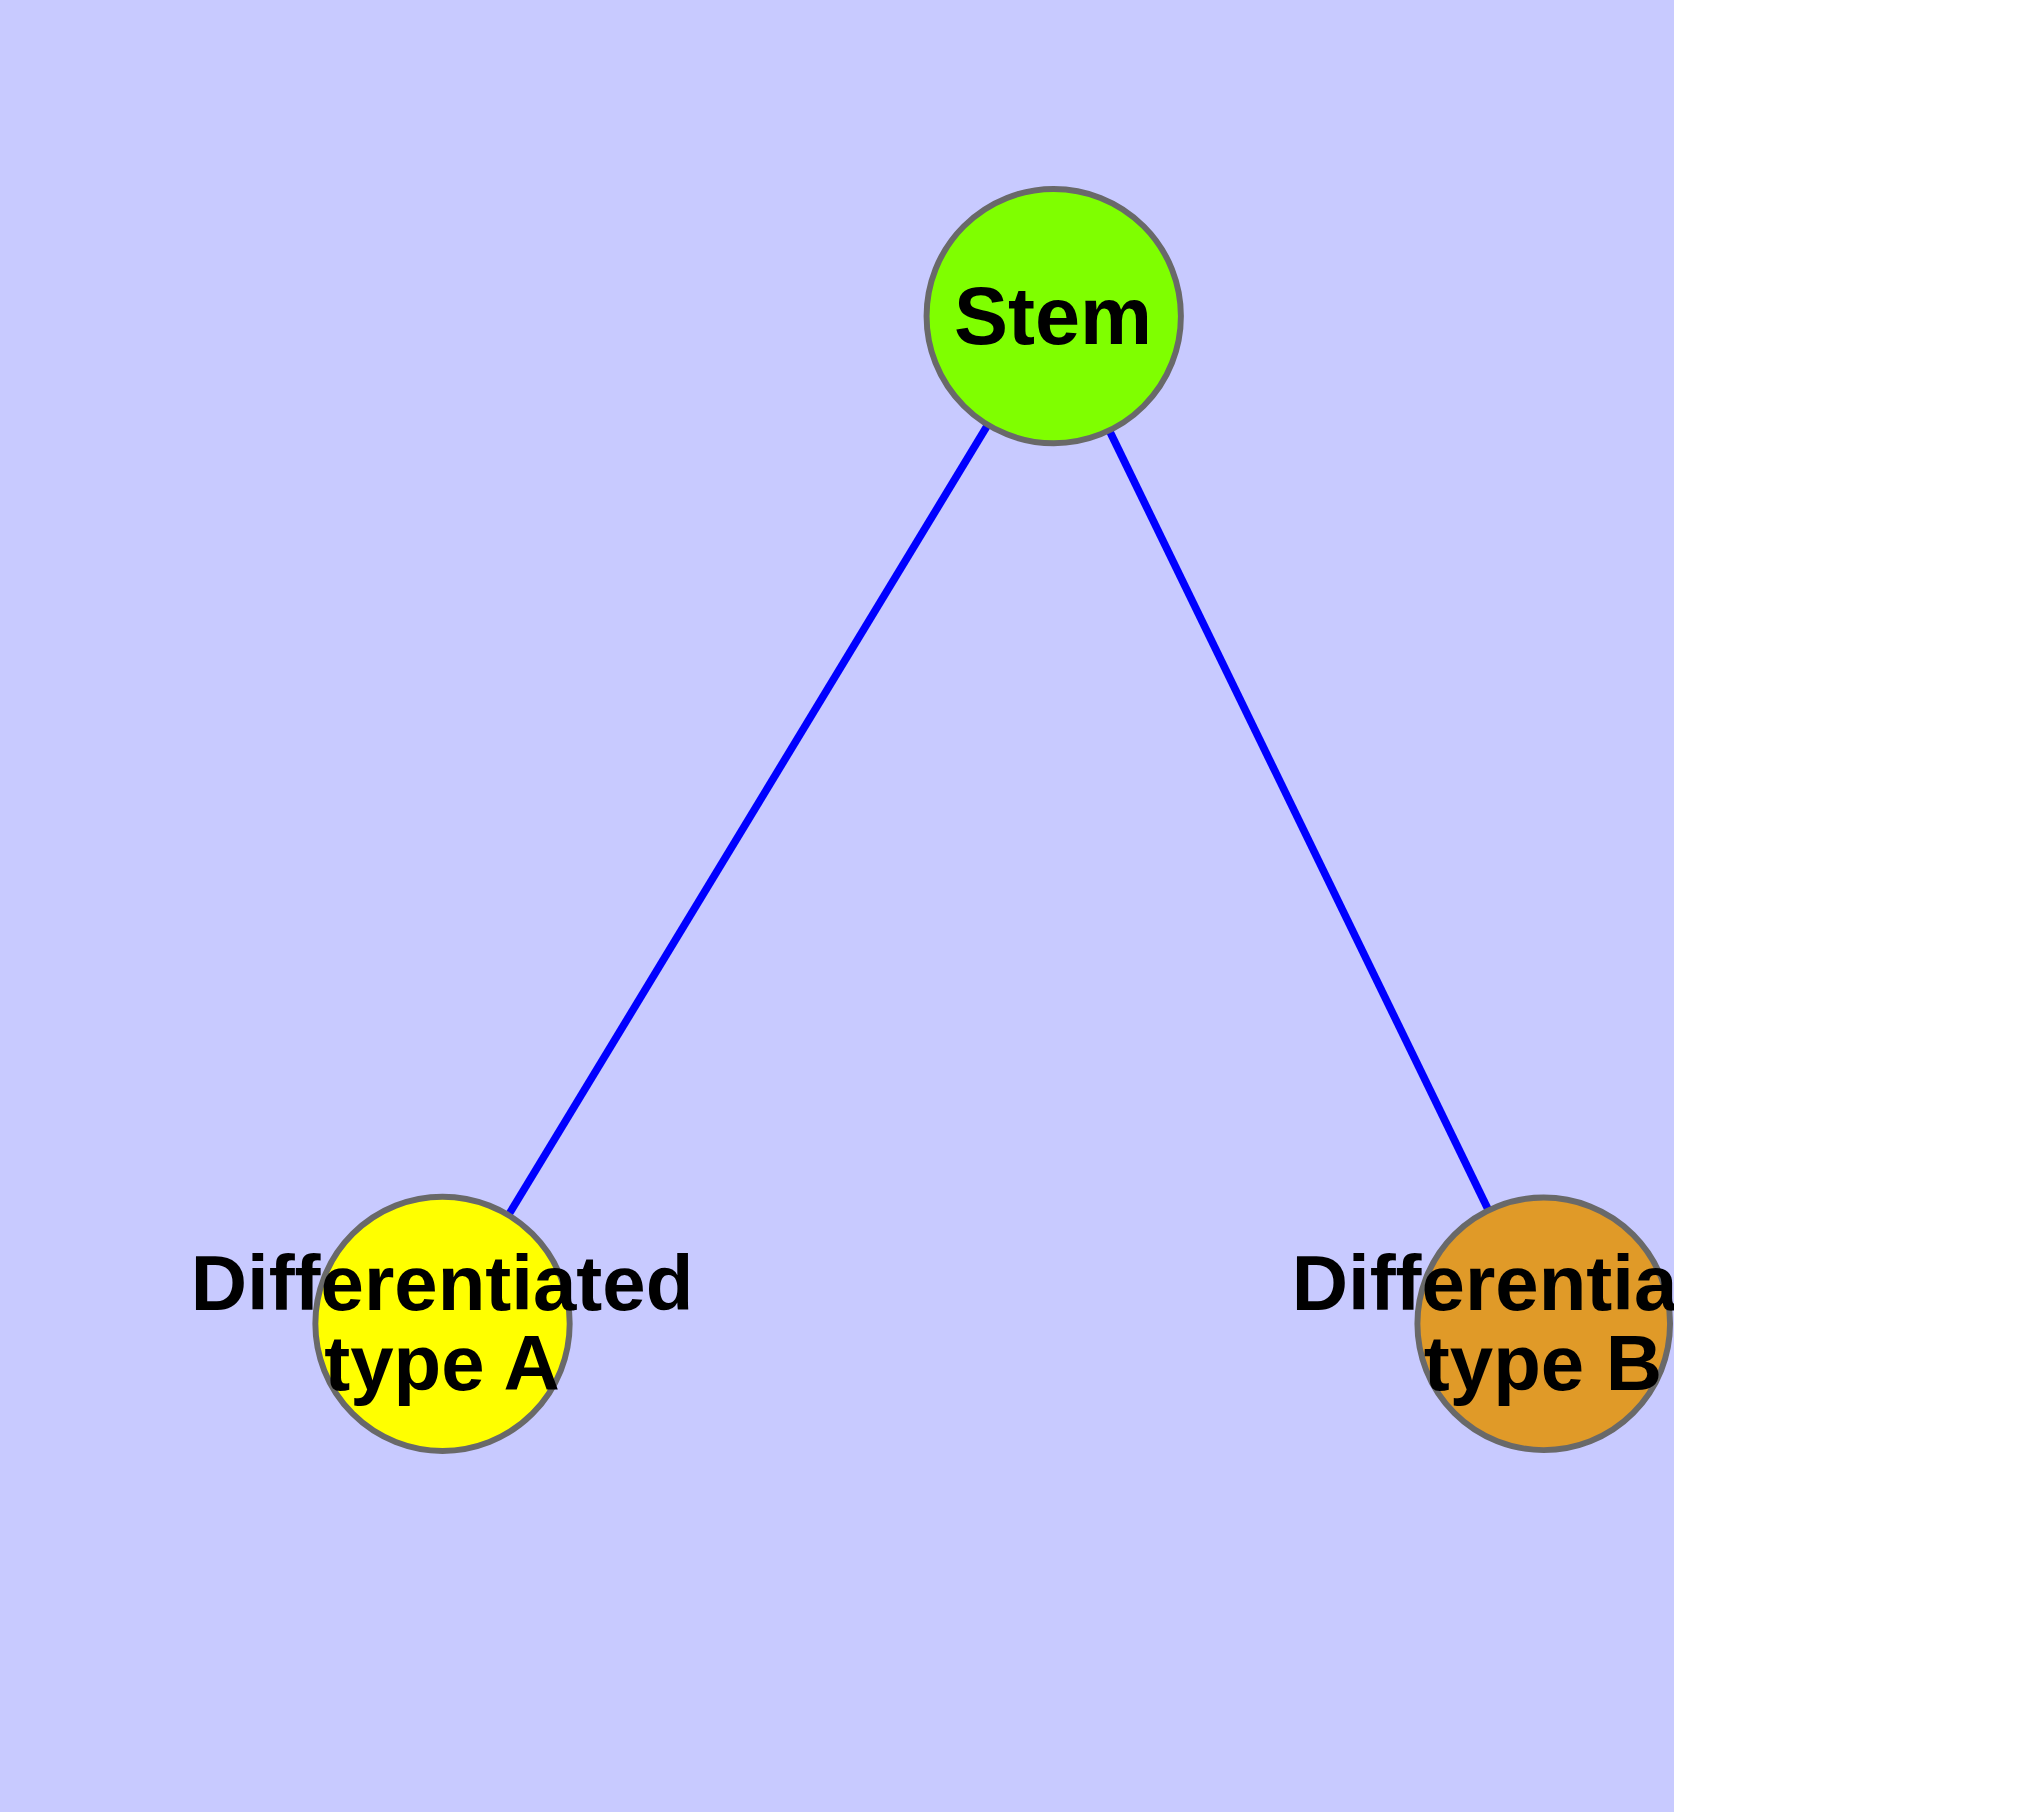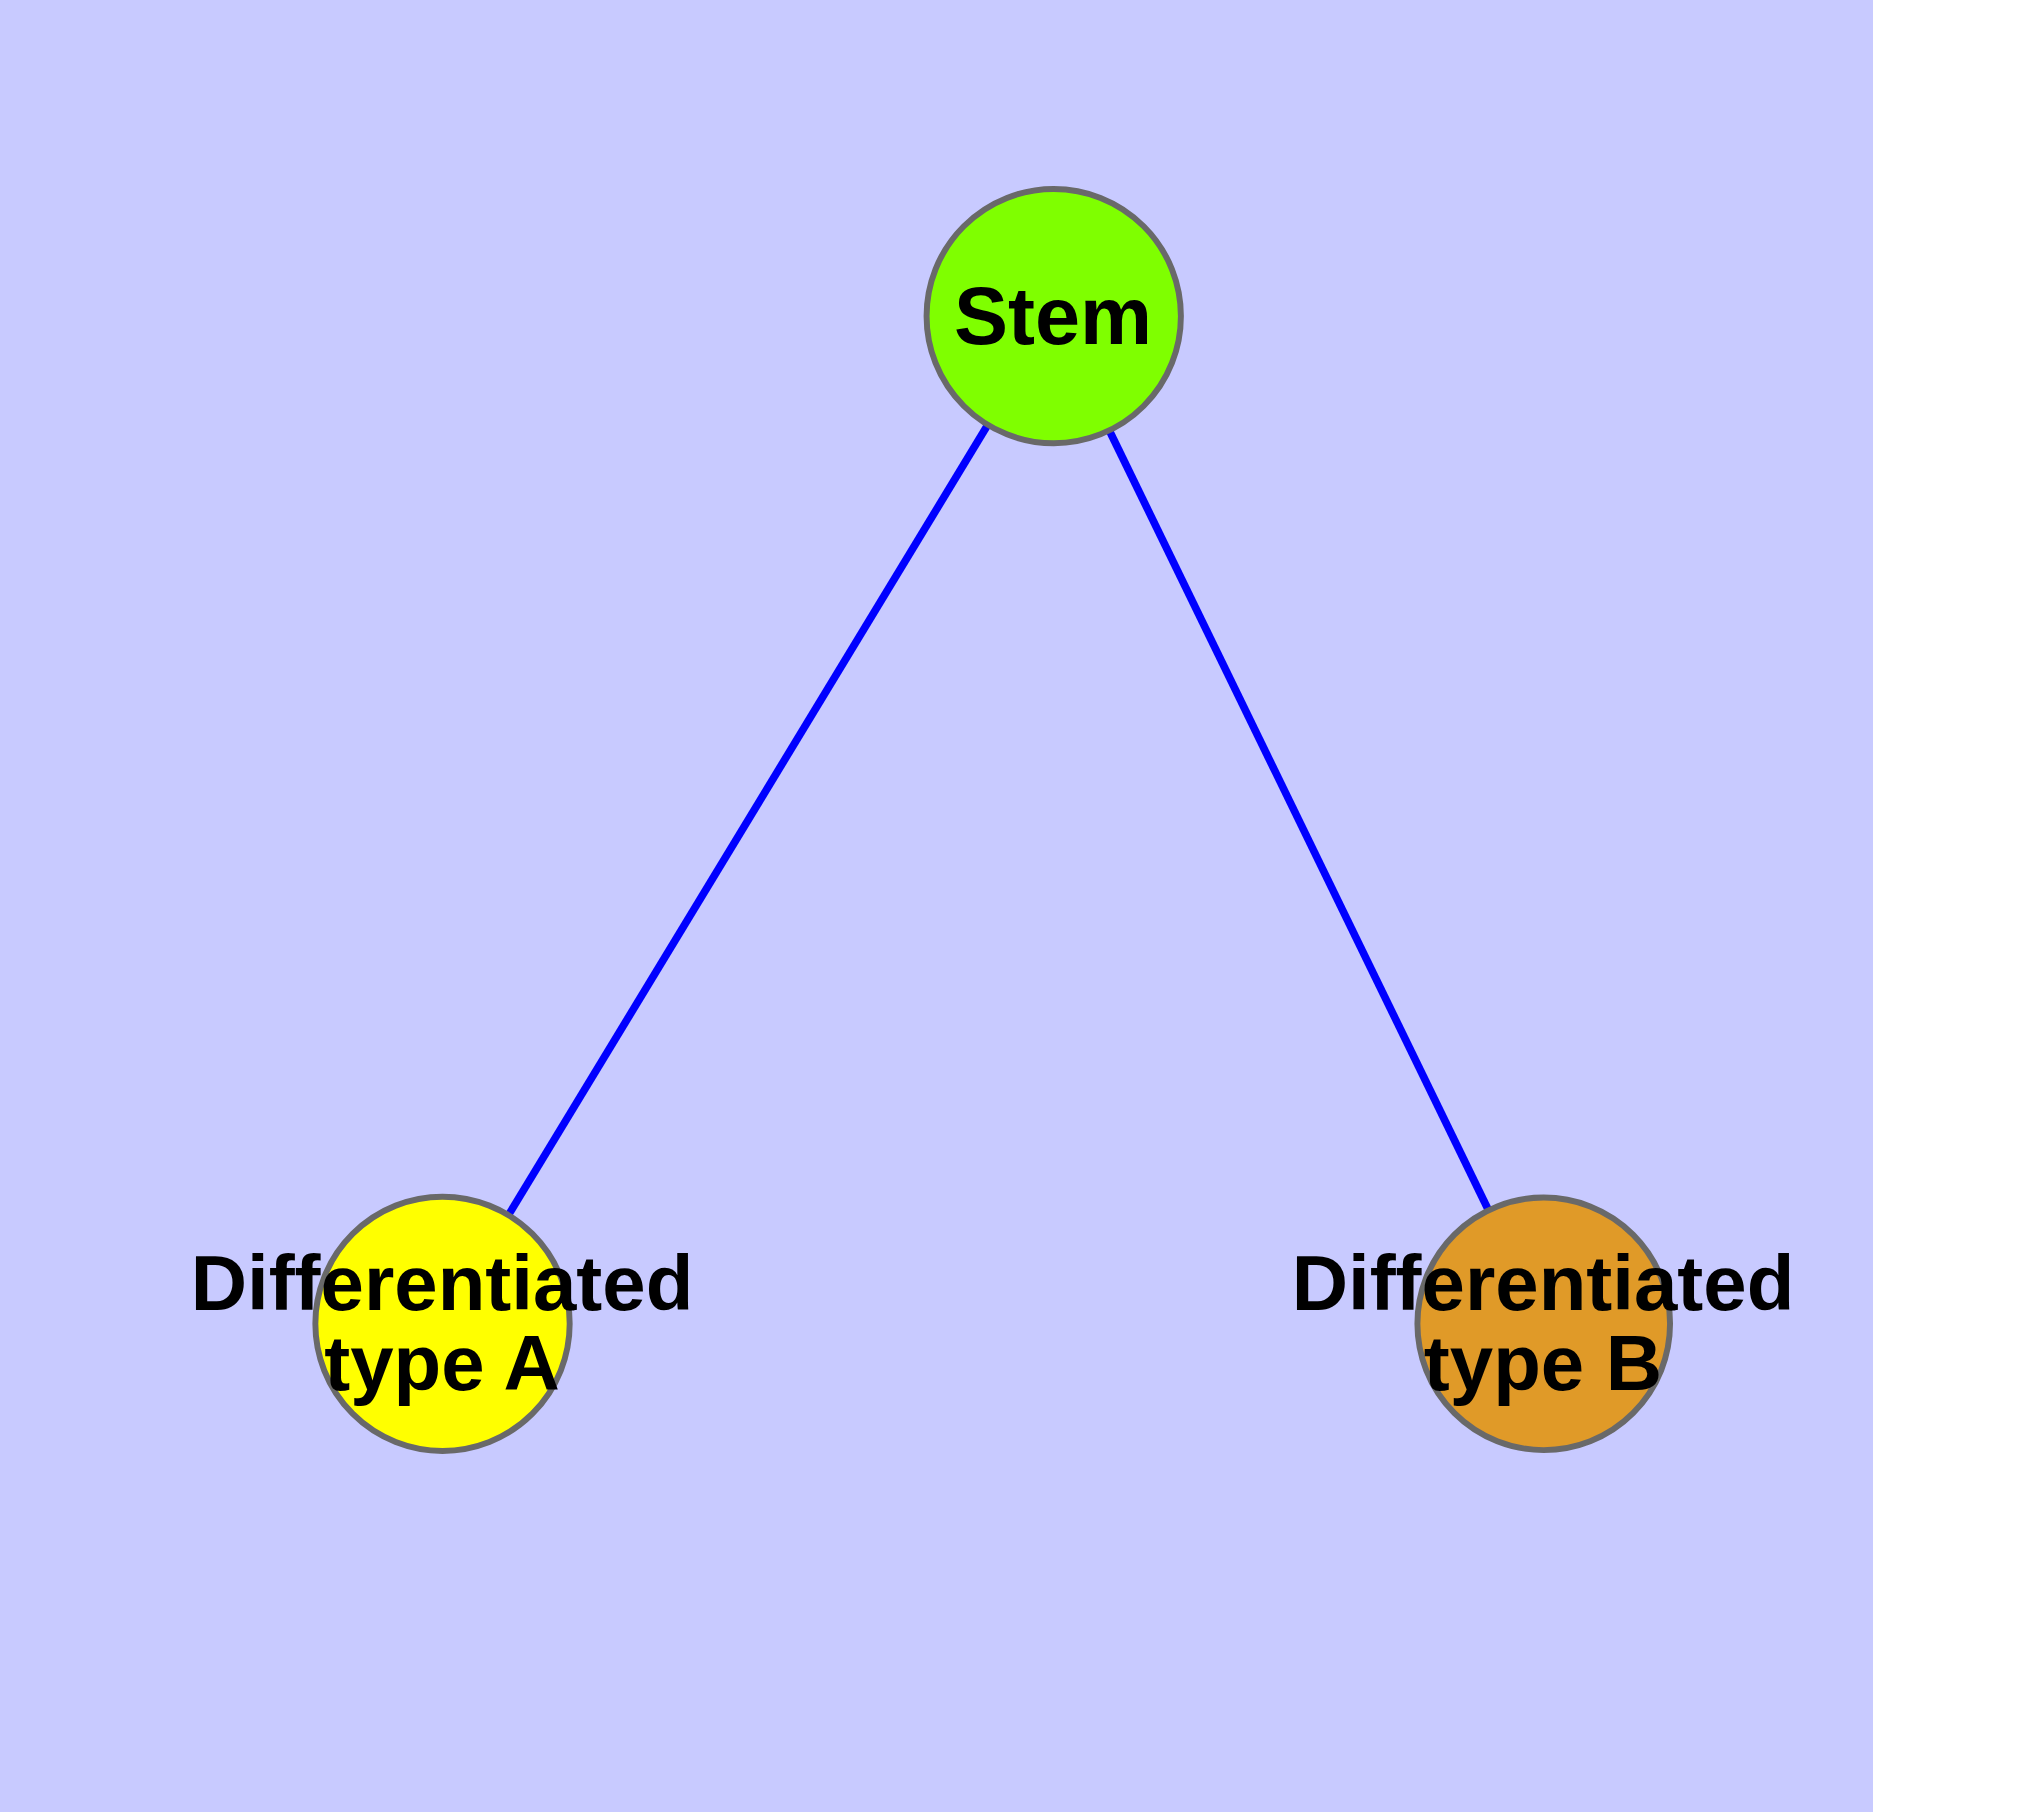--- a/index.html
+++ b/index.html
@@ -37,21 +37,21 @@
     font-size: 81px;
   }
   .label-child {
     font-size: 78px;
     text-align: center;
   }
 </style>
 </head>
 <body>
 
-<div id="canvas" style="width: 1841px; height: 1812px; padding-left: 32px;">
+<div id="canvas" style="width: 1674px; height: 1812px;">
 
   <svg id="graph-svg" viewBox="0 0 2384 2138" preserveAspectRatio="none" style="width: 2021px; height: 1812px;">
     <rect id="bg-rect" x="0" y="0" width="2384" height="2138" fill="#c8caff"></rect>
     <g id="edge-layer">
         <line x1="1165.2236653120551" y1="501.2608348737399" x2="599.7763346879449" y2="1433.73916512626" stroke="#0000ff" stroke-width="9" stroke-linecap="butt"></line>
         <line x1="1308.5801806663796" y1="507.90455849883284" x2="1755.857020538063" y2="1427.9948052244927" stroke="#0000ff" stroke-width="9" stroke-linecap="butt"></line>
       </g>
     <g id="node-layer">
         <circle cx="1243" cy="373" r="150" fill="#7fff00" stroke="#696969" stroke-width="7"></circle>
         <circle cx="522" cy="1562" r="150" fill="#ffff00" stroke="#696969" stroke-width="7"></circle>

